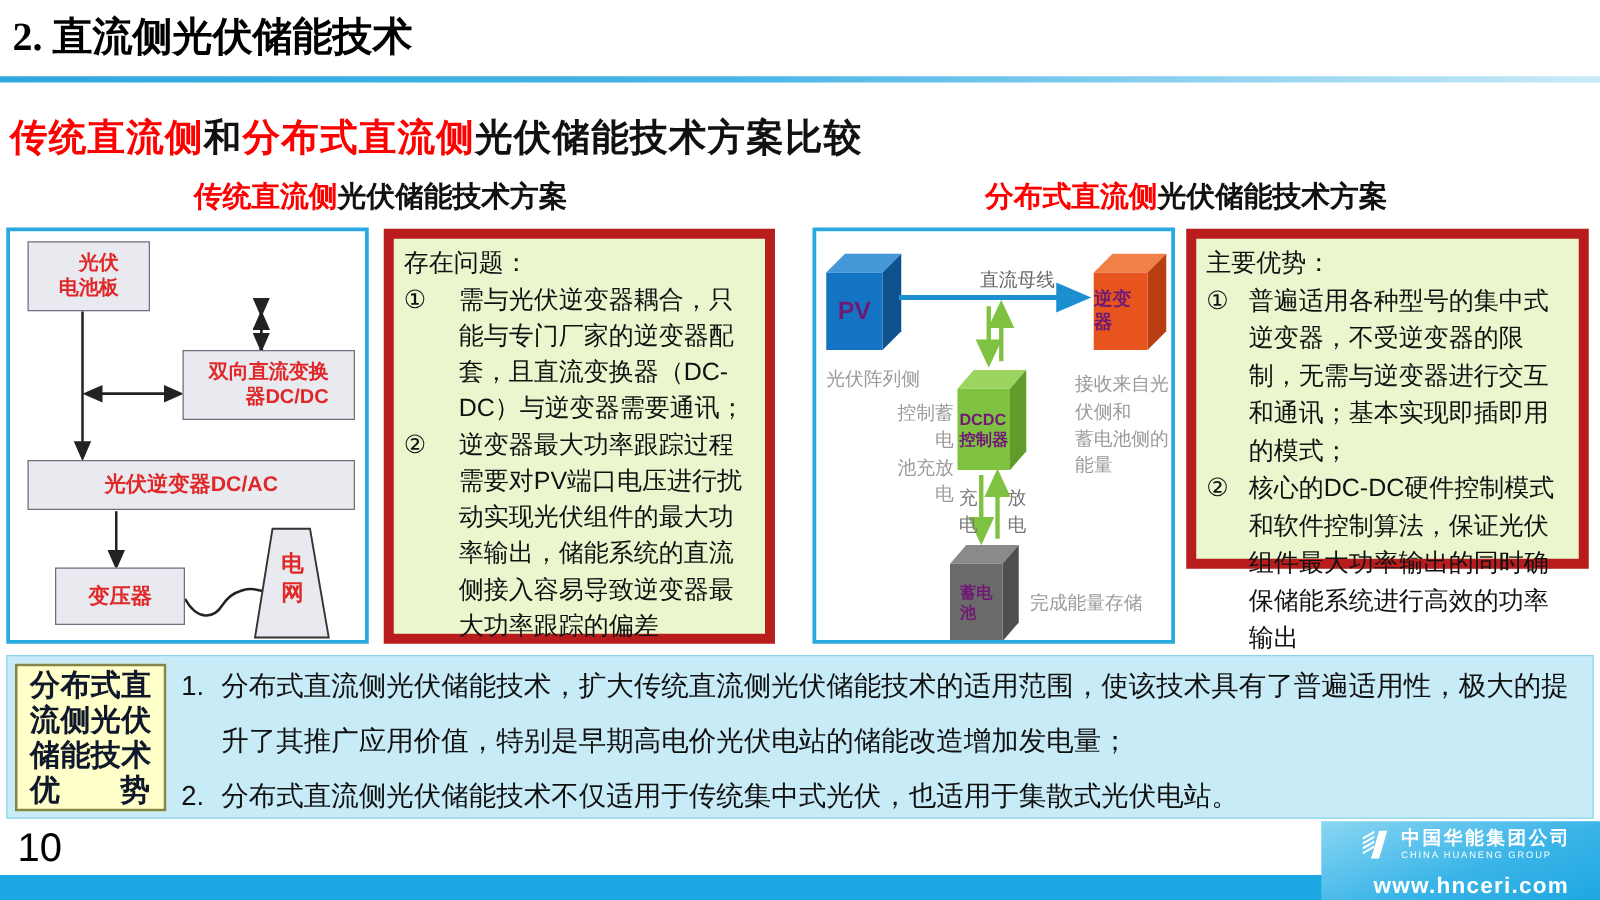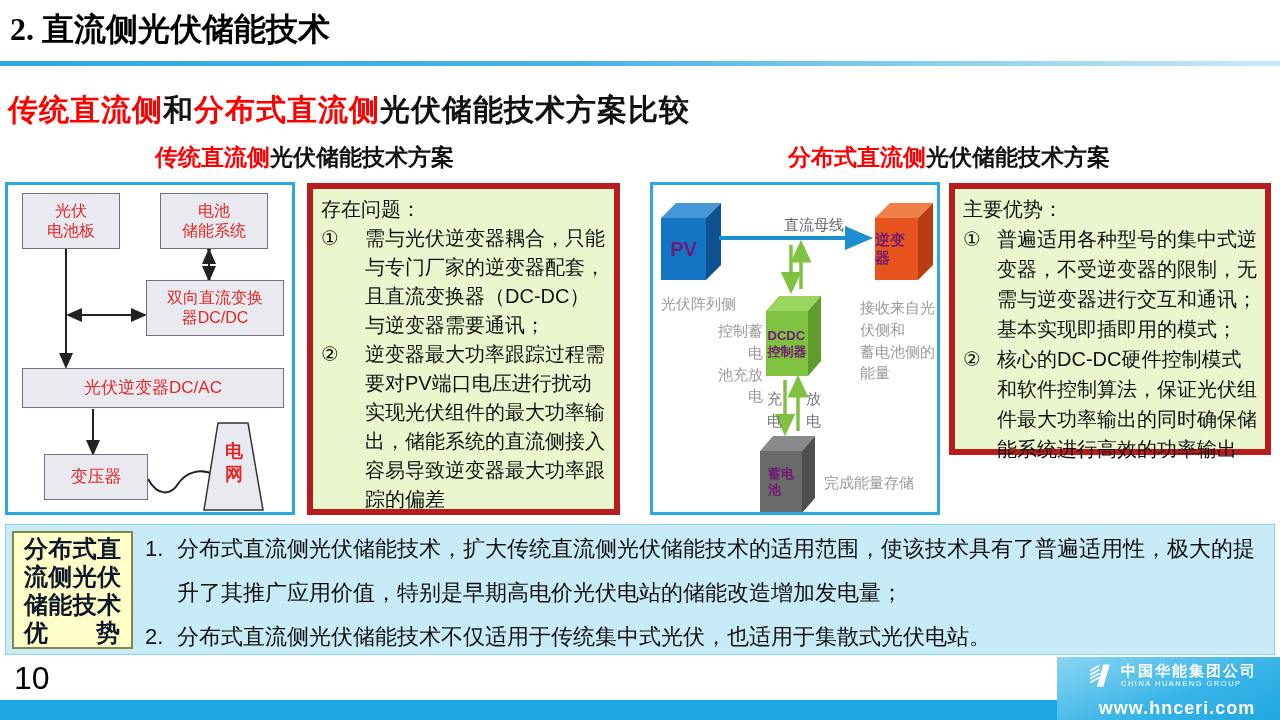--- a/index.html
+++ b/index.html
@@ -12,25 +12,25 @@
   .subtitle{left:8px;top:90px;font-size:30px;font-weight:bold;letter-spacing:1px;}
   .red{color:#ff0000;}
   .col-head{top:142px;font-size:23px;font-weight:bold;}
   .col-head-left{left:155px;}
   .col-head-right{left:788px;}
   
   .panel{border:3px solid #2aa9e0;background:#fff;box-sizing:border-box;}
   .panel-left{left:5px;top:182px;width:290px;height:333px;}
   .panel-right{left:650px;top:182px;width:290px;height:333px;}
   .lbox{position:absolute;background:#e9e9f0;border:1.5px solid #70707e;box-sizing:border-box;
-        display:flex;align-items:center;justify-content:center;text-align:center;
-        color:#e02828;font-weight:normal;font-size:16px;line-height:1.25;white-space:pre-line;}
+        display:flex;align-items:center;justify-content:center;text-align:right;
+        color:#e02828;font-weight:bold;font-size:16px;line-height:1.25;white-space:pre-line;}
   .grid-label{position:absolute;color:#e02828;font-weight:bold;font-size:18px;line-height:1.3;white-space:pre-line;text-align:center;}
   
-  .note{background:#eaf7ce;border:6px solid #b91c1c;box-sizing:border-box;padding:5px 8px;}
+  .note{background:#eaf7ce;border:8px solid #b91c1c;box-sizing:border-box;padding:5px 8px;}
   .note-title{font-size:20px;line-height:30px;}
   .note-item{display:flex;}
   .note-num{flex:0 0 44px;font-size:20px;line-height:29px;}
   .note-num-r{flex:0 0 34px;font-size:20px;line-height:30px;}
   .note-text{flex:1;font-size:20px;line-height:29px;}
   .note-text-r{flex:1;font-size:20px;line-height:30px;}
   .issues{left:307px;top:183px;width:313px;height:332px;}
   .advs{left:949px;top:183px;width:322px;height:272px;}
   
   .cap{position:absolute;color:#9a9a9a;font-size:15px;line-height:1.45;white-space:pre-line;}
@@ -84,22 +84,20 @@
       <line x1="201" y1="66" x2="201" y2="94" stroke="#222" stroke-width="2" marker-start="url(#ab)" marker-end="url(#ab)"></line>
       <line x1="58" y1="64" x2="58" y2="181" stroke="#222" stroke-width="2" marker-end="url(#ab)"></line>
       <line x1="61" y1="130" x2="136" y2="130" stroke="#222" stroke-width="2" marker-end="url(#ab)"></line>
       <line x1="136" y1="130" x2="61" y2="130" stroke="#222" stroke-width="2" marker-end="url(#ab)"></line>
       <line x1="85" y1="224" x2="85" y2="268" stroke="#222" stroke-width="2" marker-end="url(#ab)"></line>
       <path d="M140,294 C150,312 163,310 170,299 C177,288 192,282 207,290" stroke="#222" stroke-width="2" fill="none"></path>
       <polygon points="210,238 240,238 255,325 196,325" fill="#e9e9f0" stroke="#333" stroke-width="1.5"></polygon>
     </svg>
     <div class="lbox" style="left:14px;top:8px;width:98px;height:56px;">光伏
 电池板</div>
-    <div class="lbox" style="left:152px;top:8px;width:108px;height:56px;">电池
-储能系统</div>
     <div class="lbox" style="left:138px;top:95px;width:138px;height:56px;">双向直流变换
 器DC/DC</div>
     <div class="lbox" style="left:14px;top:183px;width:262px;height:40px;font-size:17px;">光伏逆变器DC/AC</div>
     <div class="lbox" style="left:36px;top:269px;width:104px;height:46px;font-size:17px;">变压器</div>
     <div class="grid-label" style="left:212px;top:255px;width:28px;">电
 网</div>
   </div>
 
   <div class="abs note issues">
     <div class="note-title">存在问题：</div>

